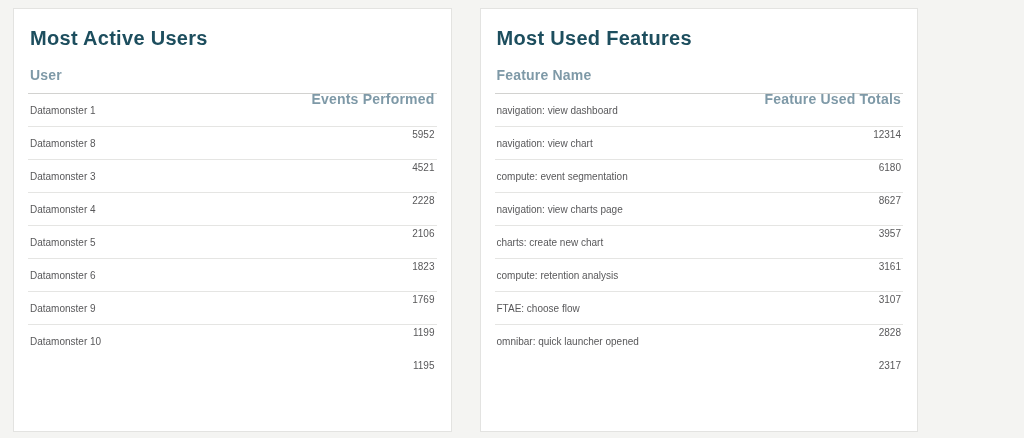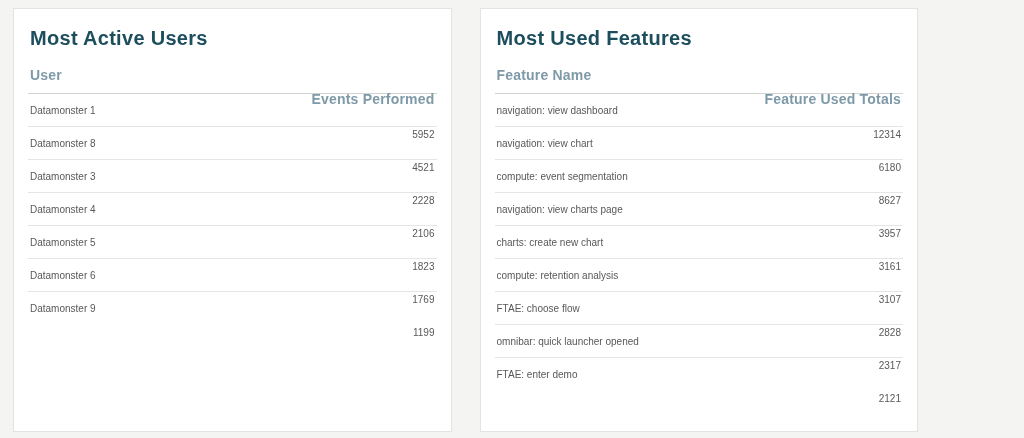--- a/index.html
+++ b/index.html
@@ -93,20 +93,24 @@
       <span class="cell-value">1823</span>
     </div>
     <div class="row">
       <span class="cell-label">Datamonster 6</span>
       <span class="cell-value">1769</span>
     </div>
     <div class="row">
       <span class="cell-label">Datamonster 9</span>
       <span class="cell-value">1199</span>
     </div>
+    <div class="row">
+      <span class="cell-label">Datamonster 10</span>
+      <span class="cell-value">1195</span>
+    </div>
   </section>
 
   <section class="card">
     <h2 class="card-title">Most Used Features</h2>
     <div class="thead">
       <span class="cell-label">Feature Name</span>
       <span class="cell-value">Feature Used Totals</span>
     </div>
     <div class="row">
       <span class="cell-label">navigation: view dashboard</span>
@@ -133,19 +137,15 @@
       <span class="cell-value">3107</span>
     </div>
     <div class="row">
       <span class="cell-label">FTAE: choose flow</span>
       <span class="cell-value">2828</span>
     </div>
     <div class="row">
       <span class="cell-label">omnibar: quick launcher opened</span>
       <span class="cell-value">2317</span>
     </div>
-    <div class="row">
-      <span class="cell-label">FTAE: enter demo</span>
-      <span class="cell-value">2121</span>
-    </div>
   </section>
 
 </div>
 
 </body></html>

